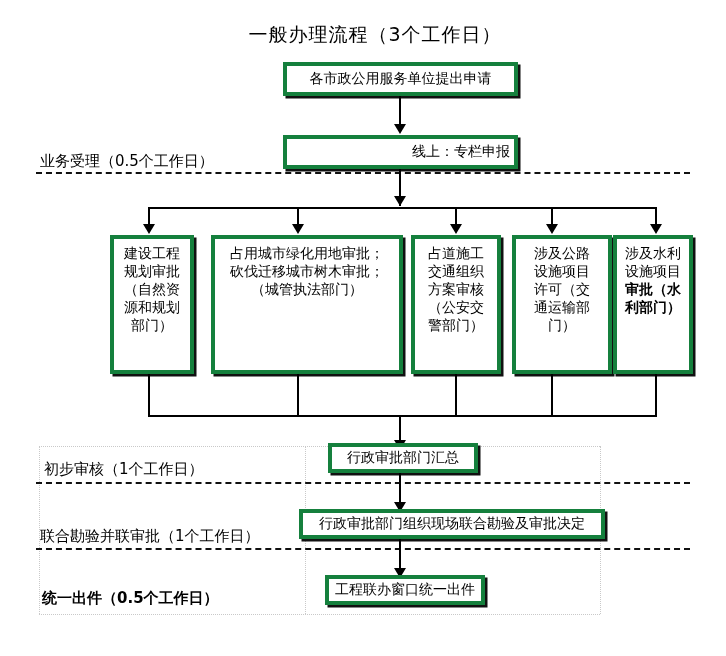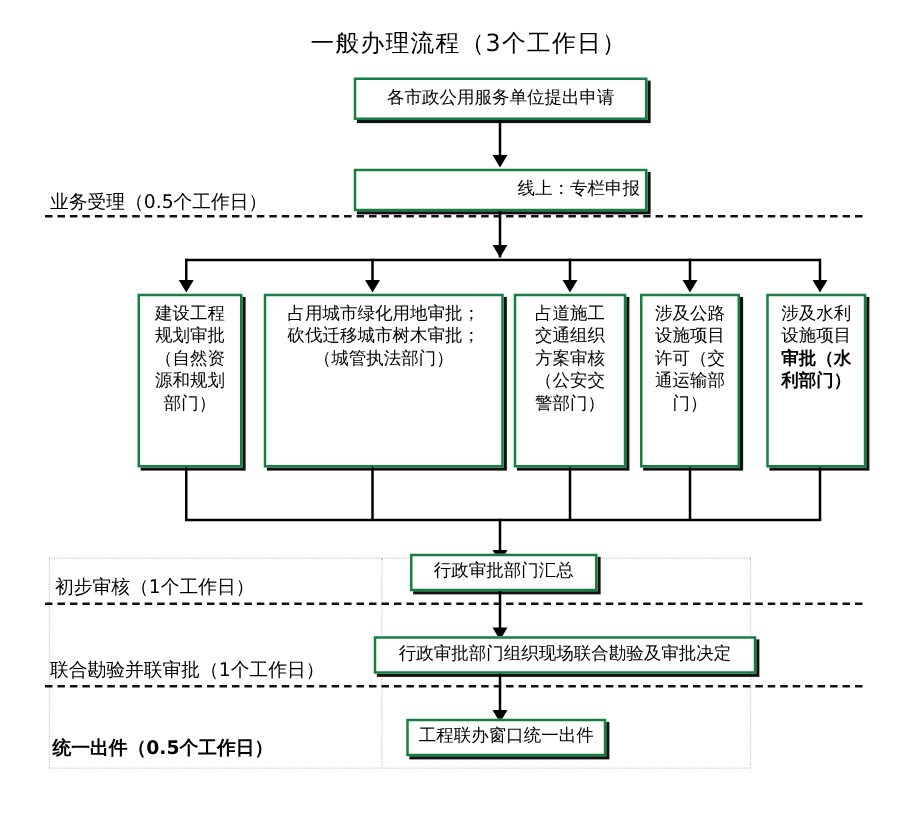--- a/index.html
+++ b/index.html
@@ -24,21 +24,21 @@
     text-align: center;
     font-size: 19px;
     letter-spacing: 1px;
     color: #000;
     white-space: nowrap;
   }
   
   .node {
     position: absolute;
     box-sizing: border-box;
-    border: 2px solid #15803d;
+    border: 4px solid #15803d;
     background: #fff;
     box-shadow: 2.5px 2.5px 0 0 #111;
     display: flex;
     align-items: center;
     justify-content: center;
     text-align: center;
     color: #000;
     line-height: 1.28;
     padding: 2px 4px;
     font-size: 14px;
@@ -155,21 +155,21 @@
   <div class="node tall" style="left:411px; top:235px; width:90px; height:139px;">
     <span class="txt">
       <span>占道施工</span><br>
       <span>交通组织</span><br>
       <span>方案审核</span><br>
       <span>（公安交</span><br>
       <span>警部门）</span>
     </span>
   </div>
 
-  <div class="node tall" style="left:512px; top:235px; width:80px; height:139px;">
+  <div class="node tall" style="left:512px; top:235px; width:100px; height:139px;">
     <span class="txt">
       <span>涉及公路</span><br>
       <span>设施项目</span><br>
       <span>许可（交</span><br>
       <span>通运输部</span><br>
       <span>门）</span>
     </span>
   </div>
 
   <div class="node tall bold-tail" style="left:613px; top:235px; width:80px; height:139px;">

